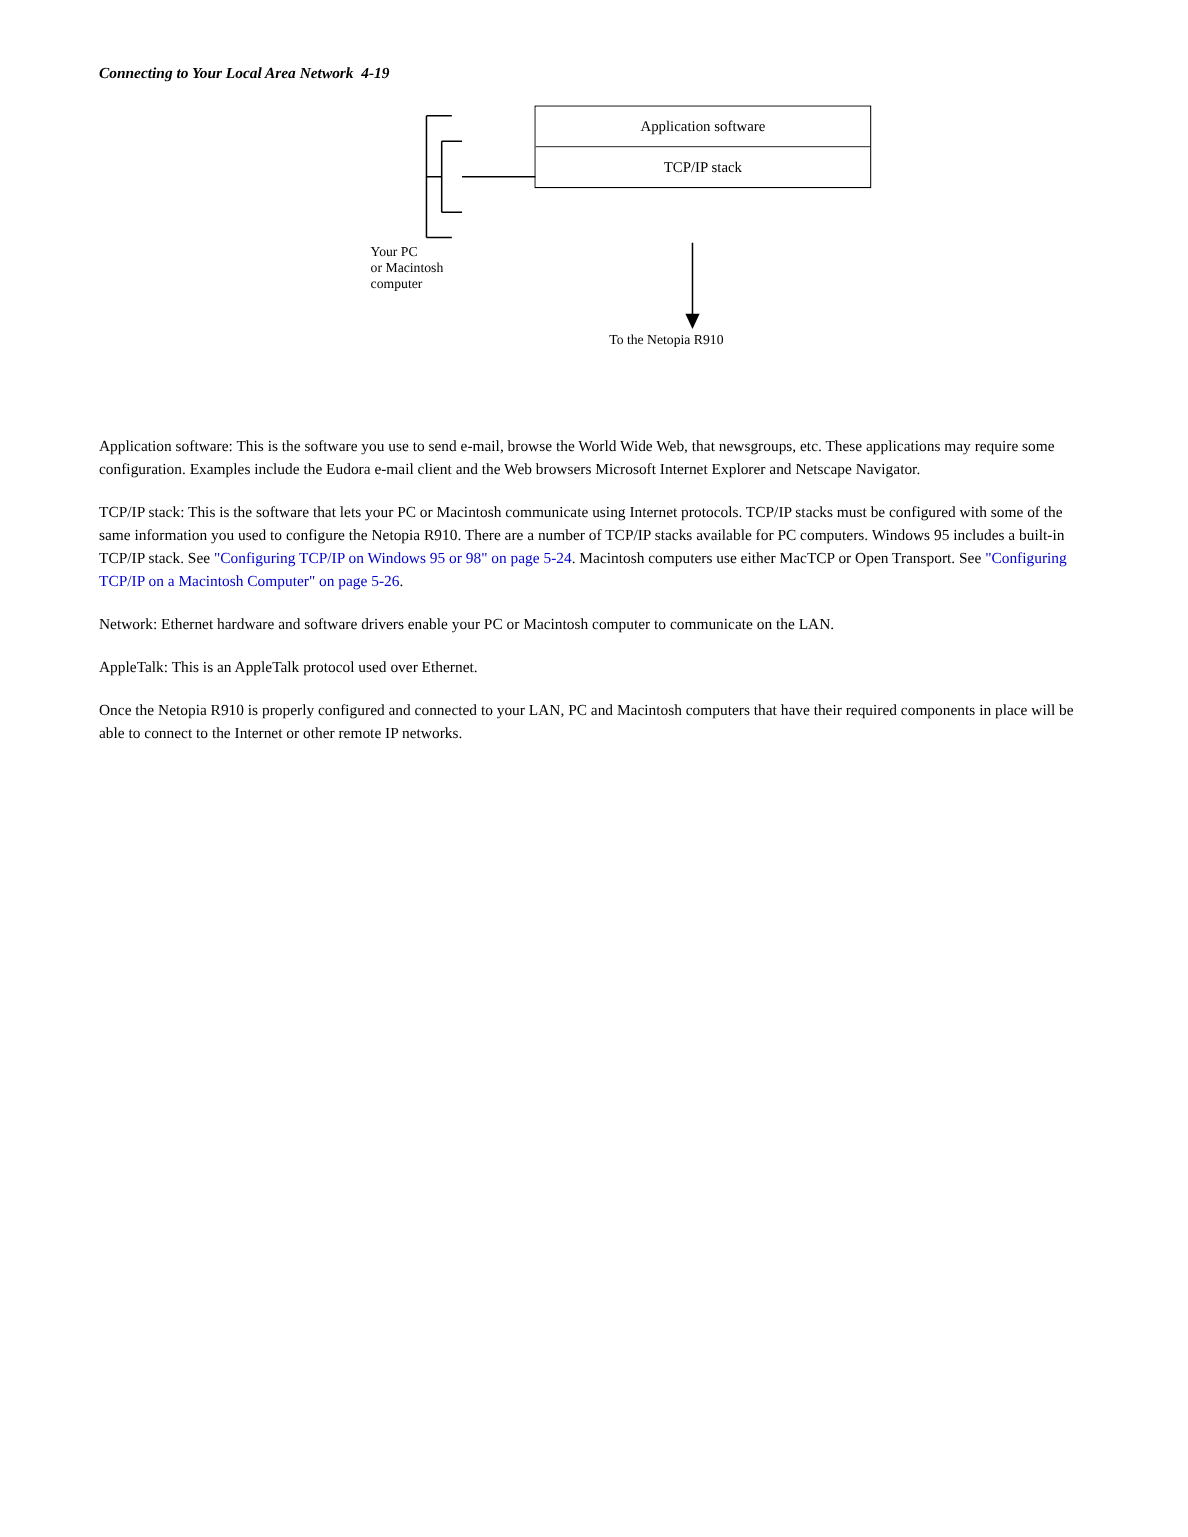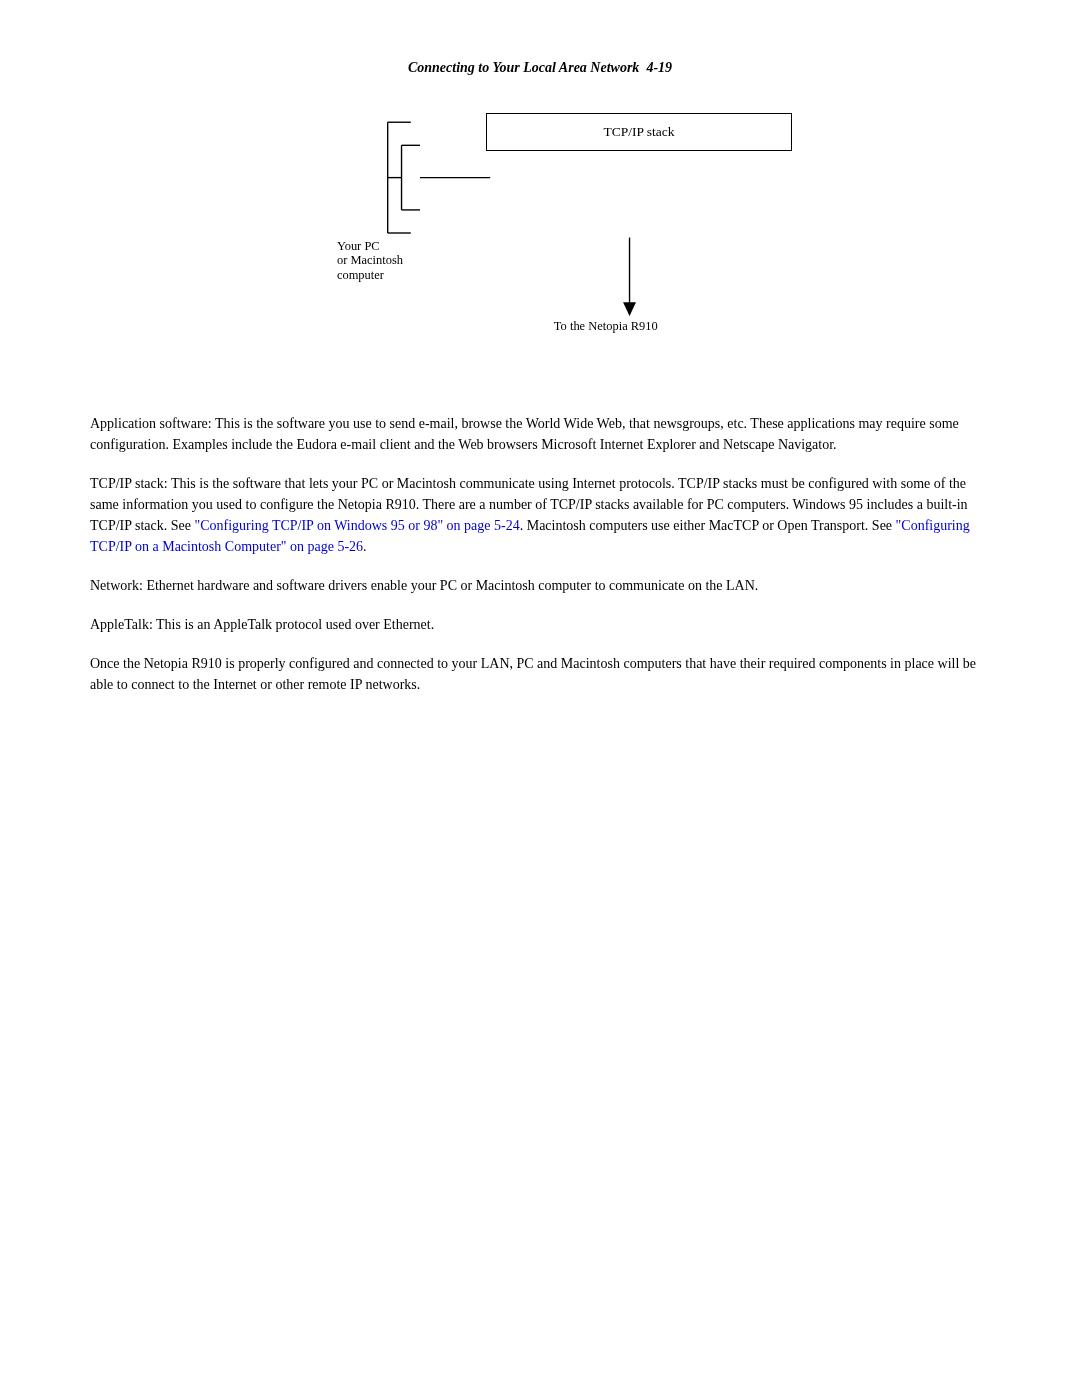--- a/index.html
+++ b/index.html
@@ -13,22 +13,22 @@
       font-family: 'Times New Roman', Times, serif;
       font-size: 14px;
       color: #000000;
       width: 1080px;
       min-height: 1397px;
       padding: 60px 90px 60px 90px;
     }
 
     .page-header {
       display: flex;
-      justify-content: center;
-      margin-bottom: 37px;
+      justify-content: flex-start;
+      margin-bottom: 20px;
     }
 
     .header-text {
       font-style: italic;
       font-weight: bold;
       font-size: 14px;
     }
 
     .diagram-container {
       display: flex;
@@ -127,20 +127,23 @@
 
       <text x="265" y="235" font-family="Times New Roman, serif" font-size="13.5">To the Netopia R910</text>
 
       <text x="30" y="148" font-family="Times New Roman, serif" font-size="13.5">Your PC</text>
       <text x="30" y="164" font-family="Times New Roman, serif" font-size="13.5">or Macintosh</text>
       <text x="30" y="180" font-family="Times New Roman, serif" font-size="13.5">computer</text>
     </svg>
 
     <div class="stack-boxes" style="position:absolute; left:196px; top:0; width:306px;">
       <div class="stack-box">
+        <span>Application software</span>
+      </div>
+      <div class="stack-box">
         <span>TCP/IP stack</span>
       </div>
     </div>
 
   </div>
 </div>
 
 <div class="content-section">
   <span class="bold-term">Application software:</span><span> This is the software you use to send e-mail, browse the World Wide Web, that newsgroups, etc. These applications may require some configuration. Examples include the Eudora e-mail client and the Web browsers Microsoft Internet Explorer and Netscape Navigator.</span>
 </div>

